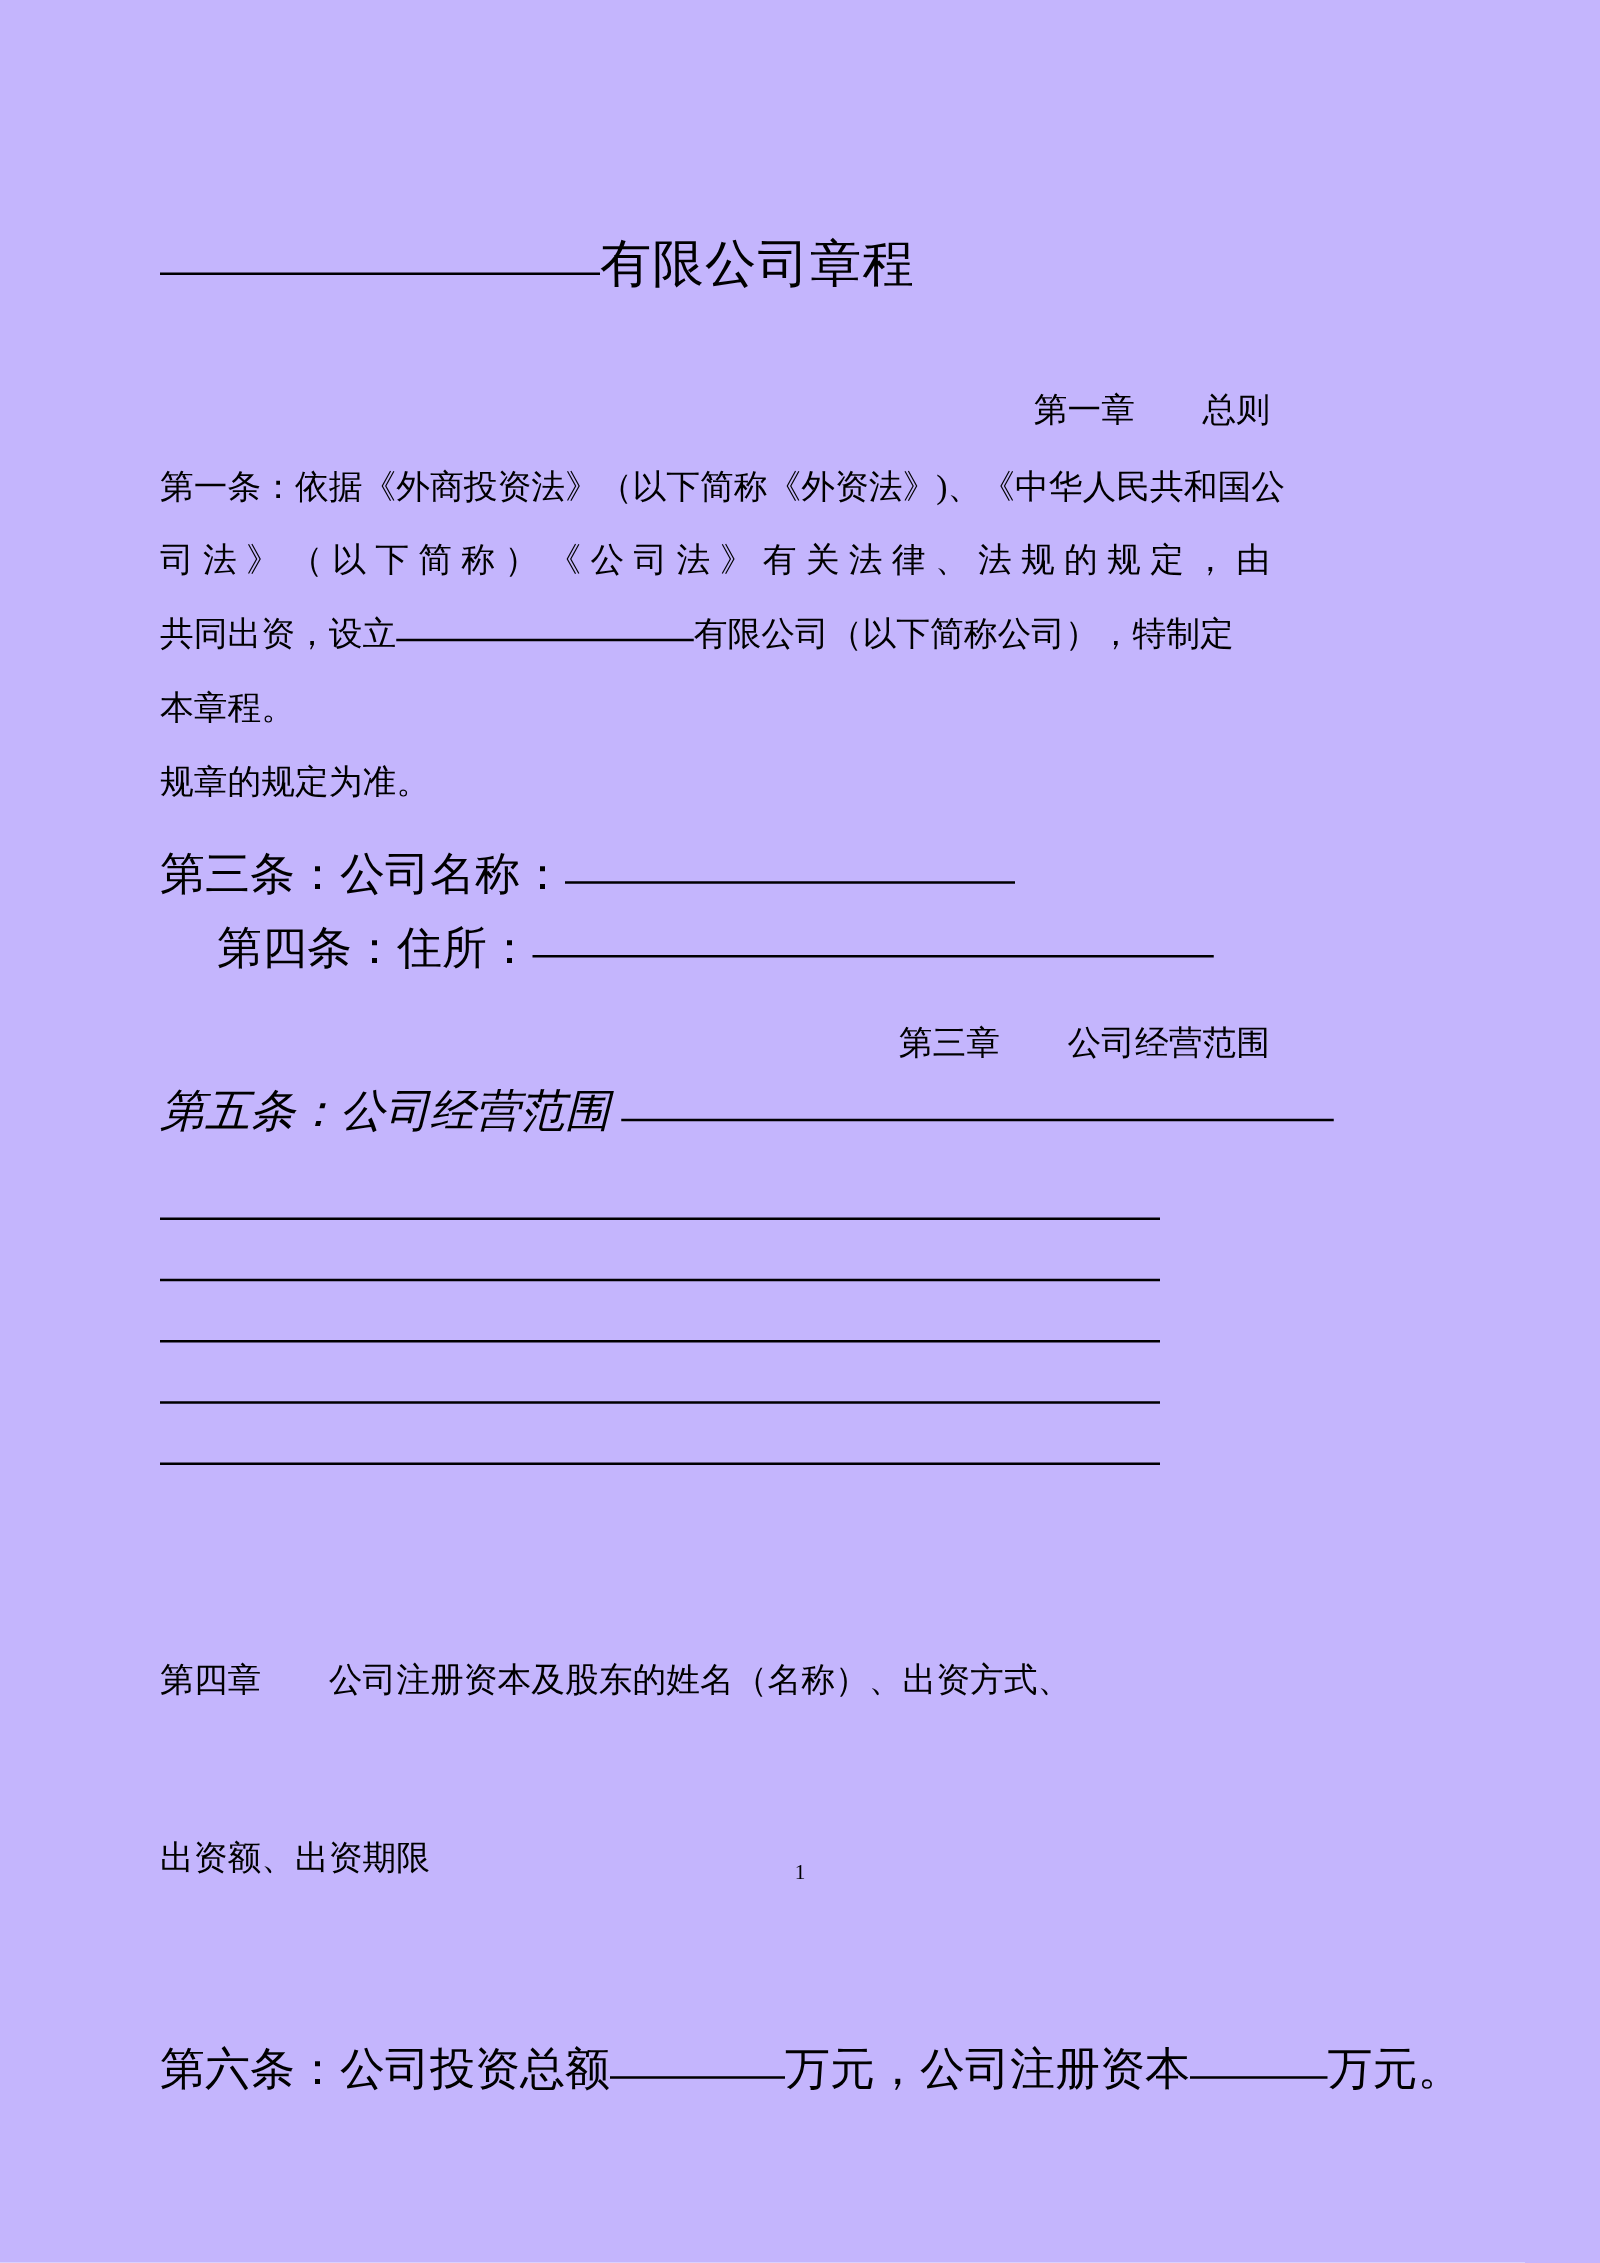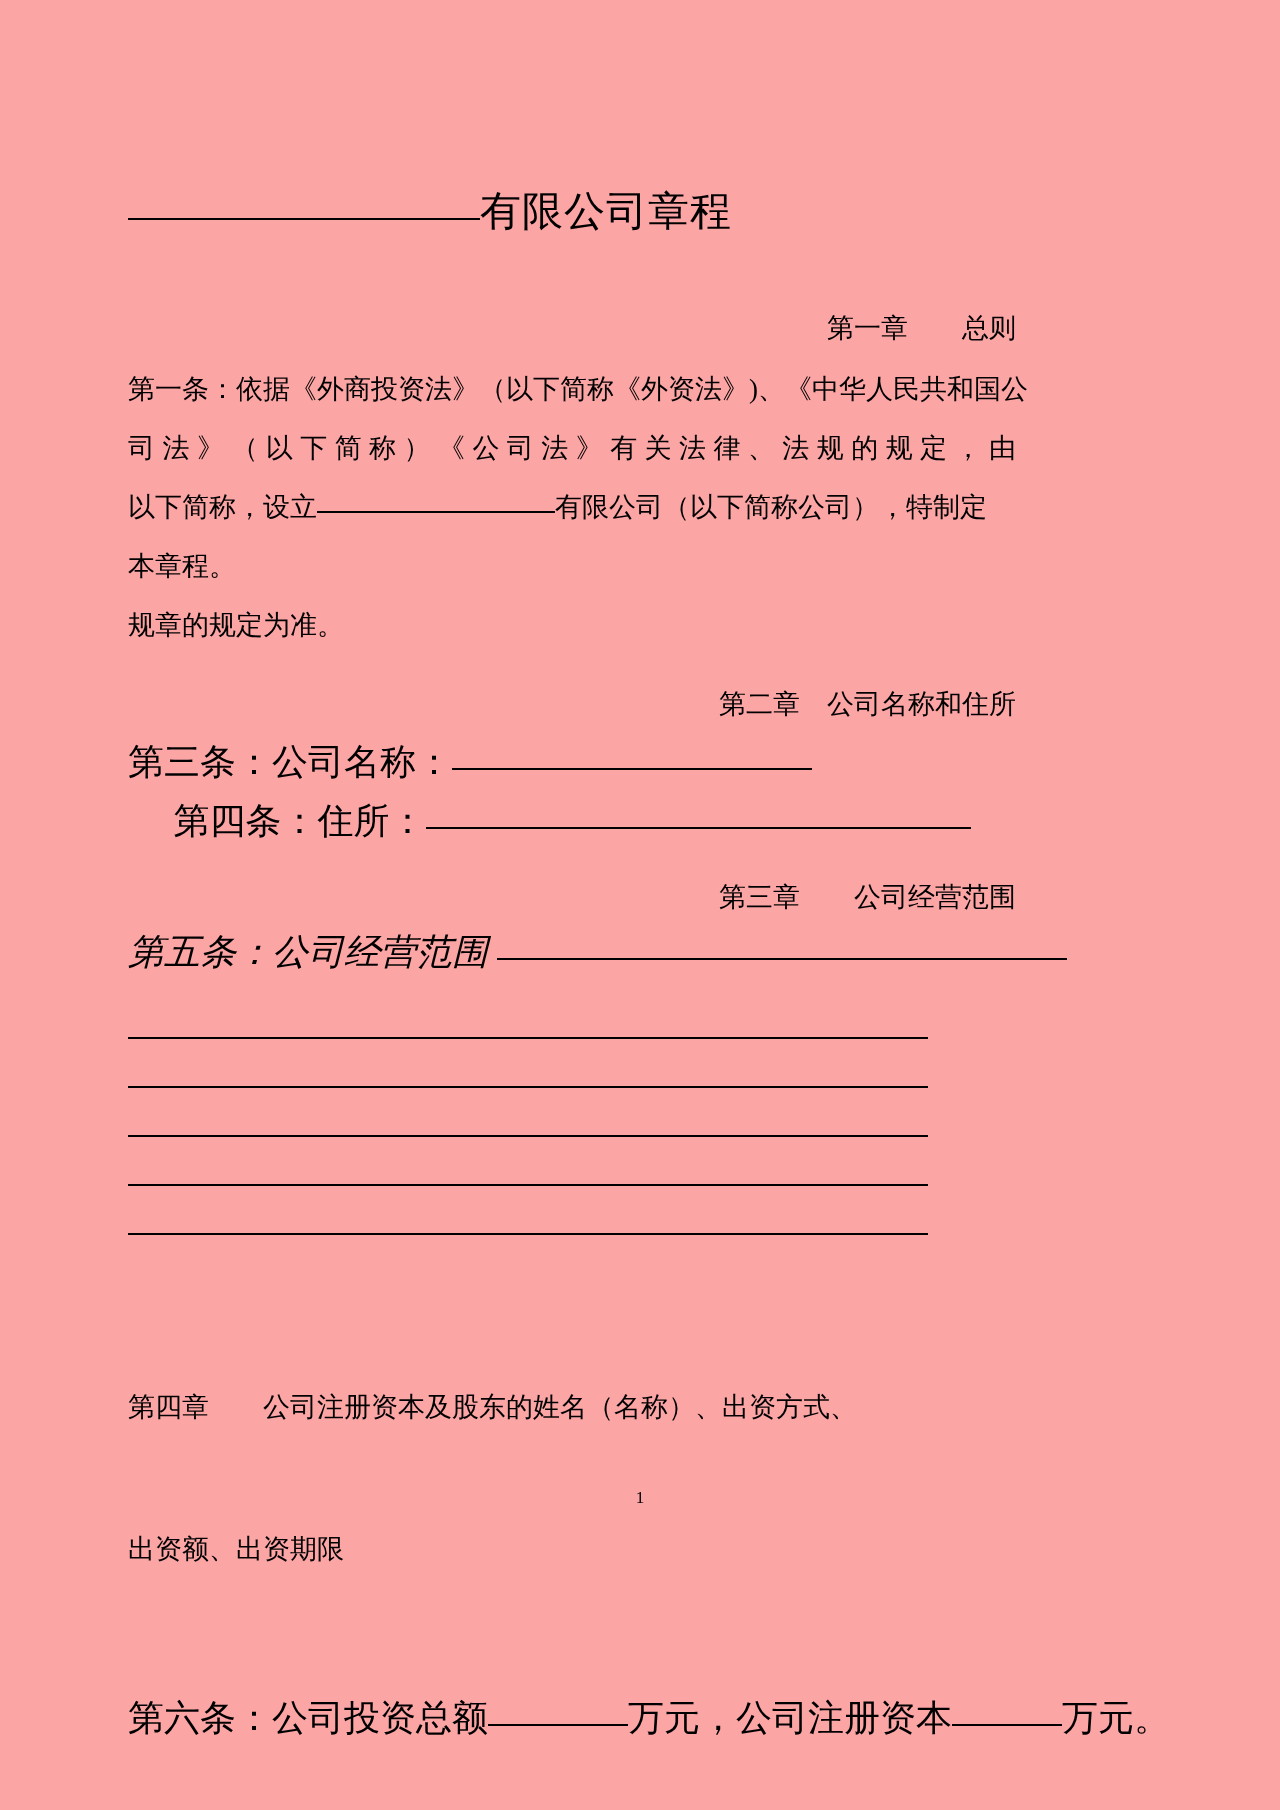--- a/index.html
+++ b/index.html
@@ -11,21 +11,21 @@
     width: 1280px;
     height: 1810px;
     font-family: "Liberation Serif", "DejaVu Serif", serif;
     color: #000000;
     position: relative;
     overflow: hidden;
   }
   .page {
     width: 1280px;
     height: 1810px;
-    background: #fca5a5;
+    background: #c4b5fd;
     position: relative;
     box-sizing: border-box;
     padding: 0;
   }
   .content {
     position: absolute;
     left: 128px;
     top: 0;
     width: 888px;
   }
@@ -140,29 +140,28 @@
 
     <div class="doc-title">
       <span class="blank"></span><span class="t-text">有限公司章程</span>
     </div>
 
     <div class="chapter ch1">第一章　　总则</div>
 
     <div class="para p1">
       <div class="line">第一条：依据《外商投资法》（以下简称《外资法》)、《中华人民共和国公</div>
       <div class="line justify-full">司法》（以下简称）《公司法》有关法律、法规的规定，由</div>
-      <div class="line"><span>以下简称，设立</span><span class="ul ul-setup"></span><span>有限公司（以下简称公司），特制定</span></div>
+      <div class="line"><span>共同出资，设立</span><span class="ul ul-setup"></span><span>有限公司（以下简称公司），特制定</span></div>
       <div class="line">本章程。</div>
     </div>
 
     <div class="para p2">
       <div class="line">规章的规定为准。</div>
     </div>
 
-    <div class="chapter ch2">第二章　公司名称和住所</div>
 
     <div class="art-line a3"><span>第三条：公司名称：</span><span class="ul ul-name"></span></div>
 
     <div class="art-line a4"><span>第四条：住所：</span><span class="ul ul-addr"></span></div>
 
     <div class="chapter ch3">第三章　　公司经营范围</div>
 
     <div class="art-line a5"><span>第五条：公司经营范围</span>&nbsp;<span class="ul ul-scope"></span></div>
 
     <div class="blank-lines">

